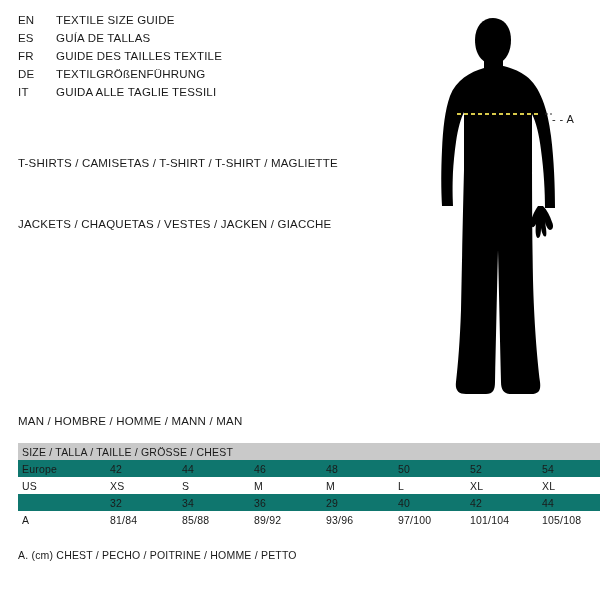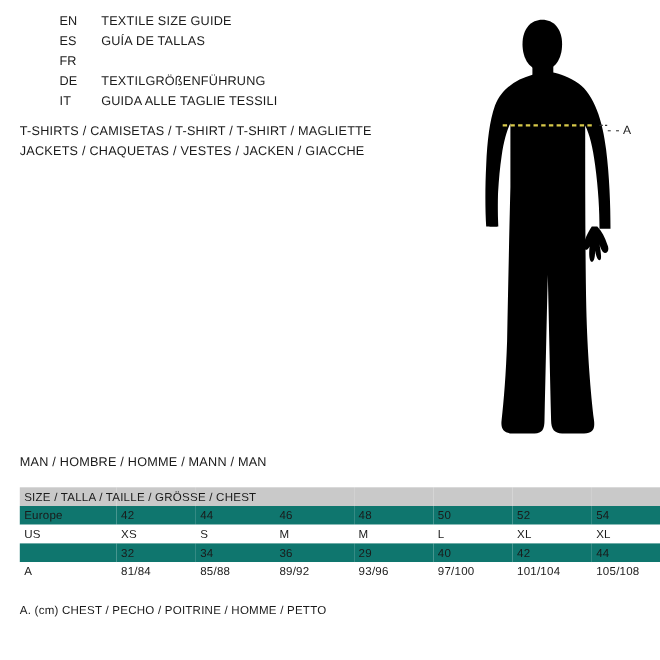--- a/index.html
+++ b/index.html
@@ -20,21 +20,20 @@
     width: 600px;
     height: 600px;
   }
 
   
   .legend {
     position: absolute;
     left: 18px;
     top: 14px;
     width: 380px;
-    margin-left: 36px;
   }
   .legend-row {
     display: flex;
     align-items: baseline;
     height: 18px;
     font-size: 11.5px;
     letter-spacing: 0.2px;
   }
   .legend-code {
     width: 38px;
@@ -51,20 +50,21 @@
     position: absolute;
     left: 18px;
     top: 111px;
     width: 400px;
   }
   .garment-line {
     font-size: 11.5px;
     line-height: 18px;
     letter-spacing: 0.2px;
     white-space: nowrap;
+    margin-top: 43px;
   }
 
   
   .figure-wrap {
     position: absolute;
     left: 400px;
     top: 10px;
     width: 200px;
     height: 390px;
   }
@@ -139,20 +139,21 @@
     <div class="legend-row">
       <span class="legend-code">EN</span>
       <span class="legend-text">TEXTILE SIZE GUIDE</span>
     </div>
     <div class="legend-row">
       <span class="legend-code">ES</span>
       <span class="legend-text">GUÍA DE TALLAS</span>
     </div>
     <div class="legend-row">
       <span class="legend-code">FR</span>
+      <span class="legend-text">GUIDE DES TAILLES TEXTILE</span>
     </div>
     <div class="legend-row">
       <span class="legend-code">DE</span>
       <span class="legend-text">TEXTILGRÖßENFÜHRUNG</span>
     </div>
     <div class="legend-row">
       <span class="legend-code">IT</span>
       <span class="legend-text">GUIDA ALLE TAGLIE TESSILI</span>
     </div>
   </div>

